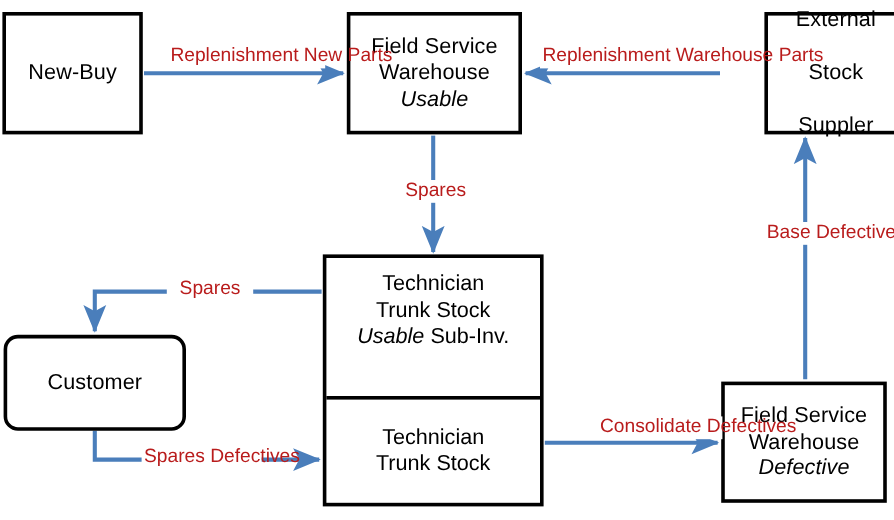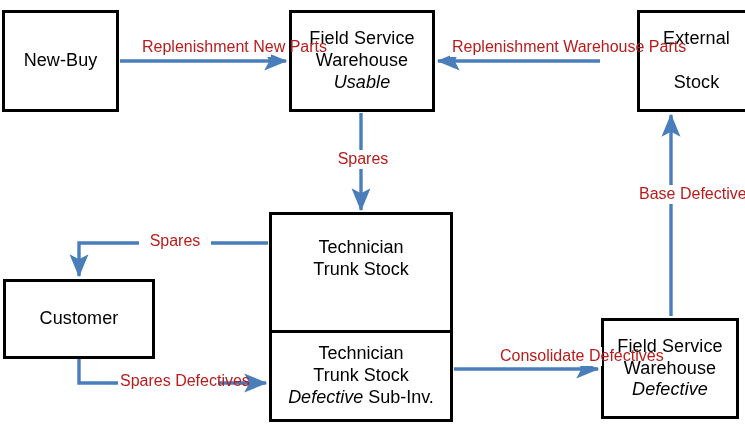--- a/index.html
+++ b/index.html
@@ -121,35 +121,36 @@
 
   <div class="node" style="left:289px; top:10px; width:146px; height:102px;">
     <span class="ln">Field Service</span>
     <span class="ln">Warehouse</span>
     <span class="ln it">Usable</span>
   </div>
 
   <div class="node" style="left:637px; top:10px; width:119px; height:102px;gap:22px;">
     <span class="ln">External</span>
     <span class="ln">Stock</span>
+    <span class="ln">Suppler</span>
   </div>
 
   <div class="stack" style="left:269px; top:212px; width:184px; height:210px;gap:27px;">
     <div class="cell">
       <span class="ln">Technician</span>
       <span class="ln">Trunk Stock</span>
+      <span class="ln"><em class="it">Usable</em><span> Sub-Inv.</span></span>
     </div>
     <div class="cell divider">
       <span class="ln">Technician</span>
       <span class="ln">Trunk Stock</span>
-      <span class="ln"><em class="it">Defective</em><span> Sub-Inv.</span></span>
     </div>
   </div>
 
-  <div class="node" style="left:3px; top:279px; width:152px; height:80px;">
+  <div class="node" style="left:3px; top:279px; width:152px; height:80px;border-radius:12px;">
     <span class="ln">Customer</span>
   </div>
 
   <div class="node" style="left:601px; top:318px; width:138px; height:101px;">
     <span class="ln">Field Service</span>
     <span class="ln">Warehouse</span>
     <span class="ln it">Defective</span>
   </div>
 
   <div class="elabel" style="left:140px; top:38px; width:127px;">

